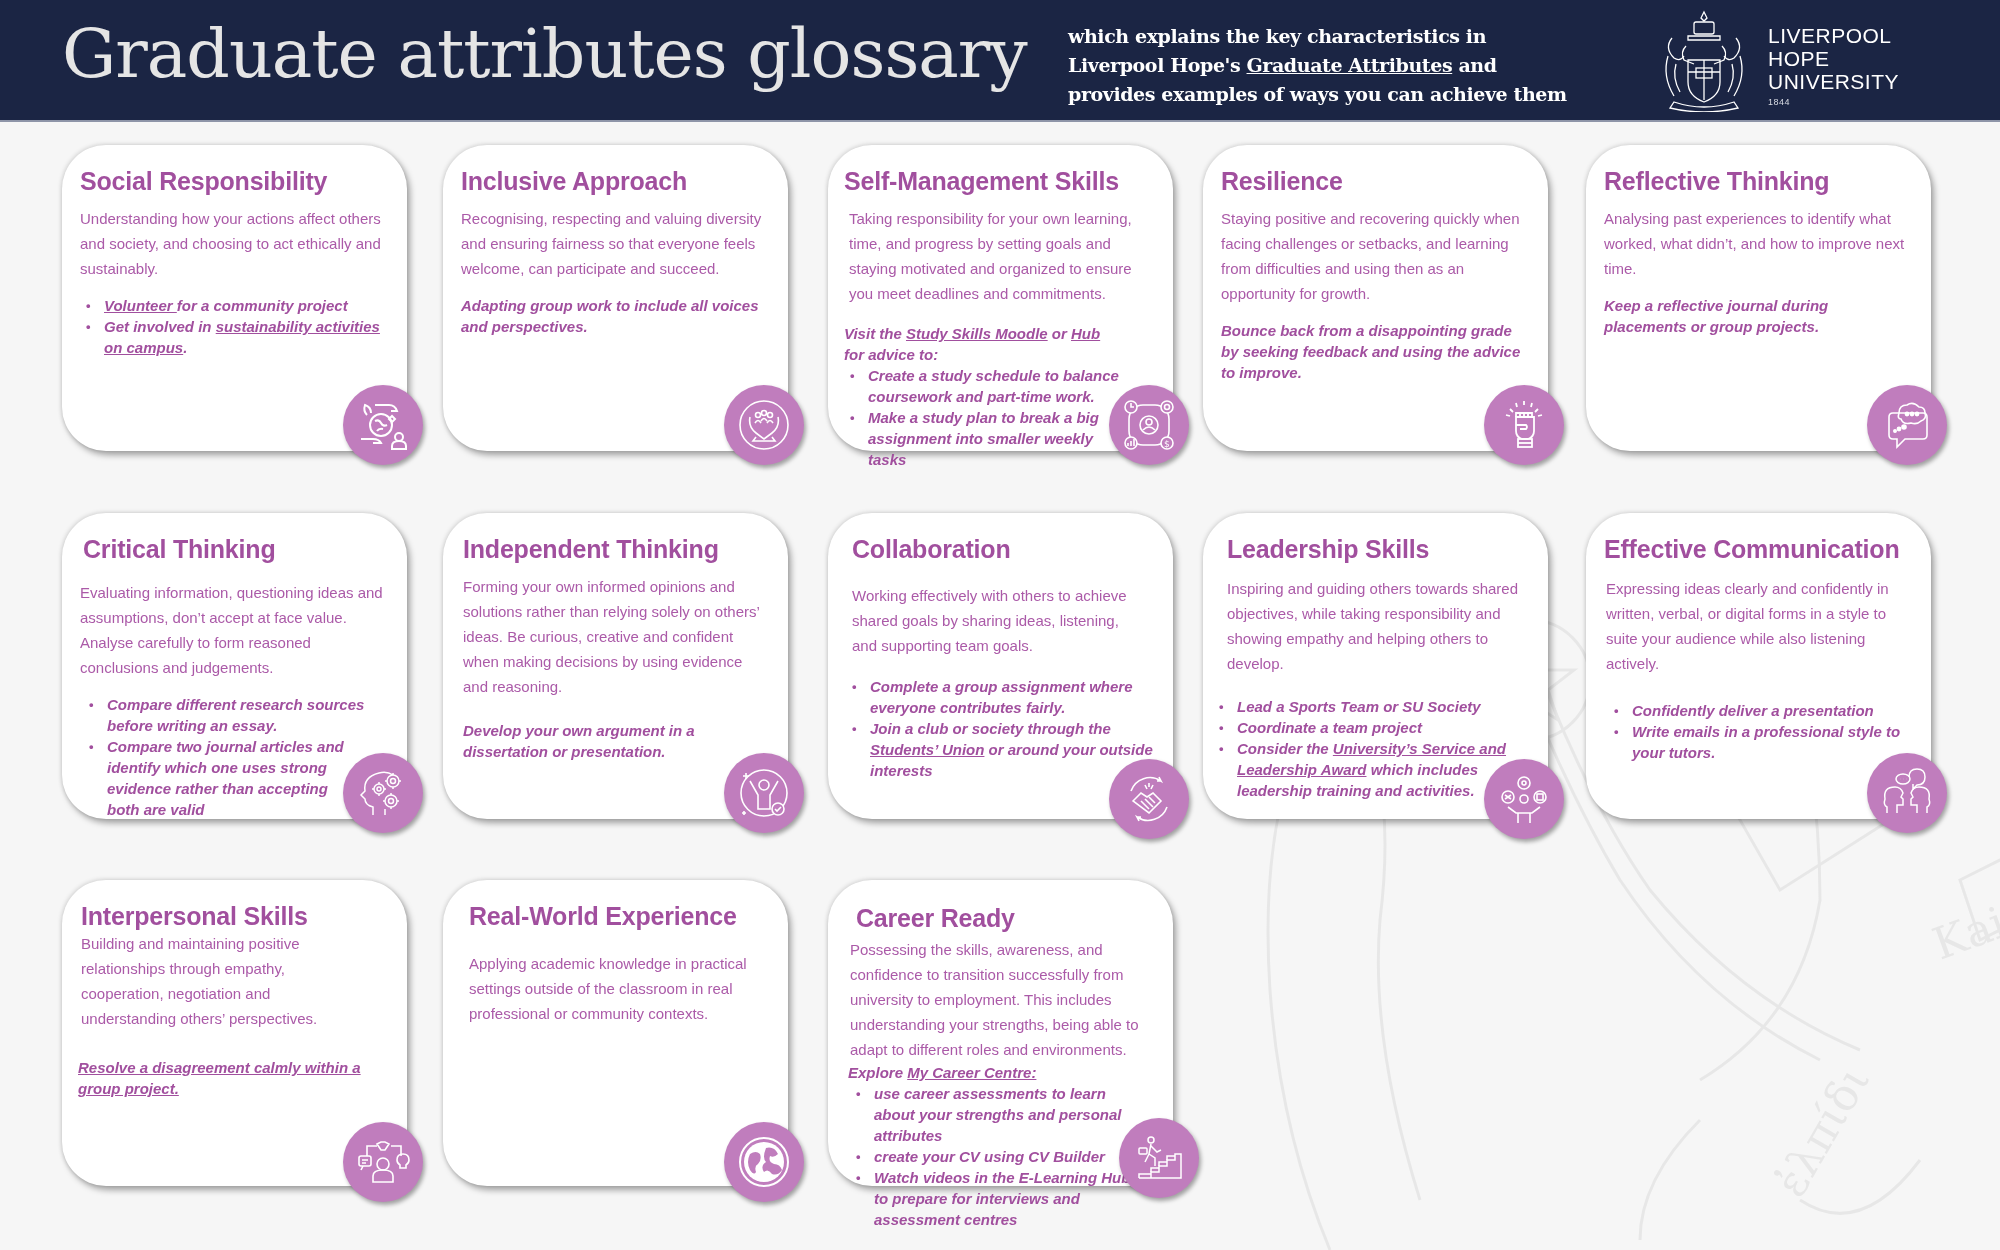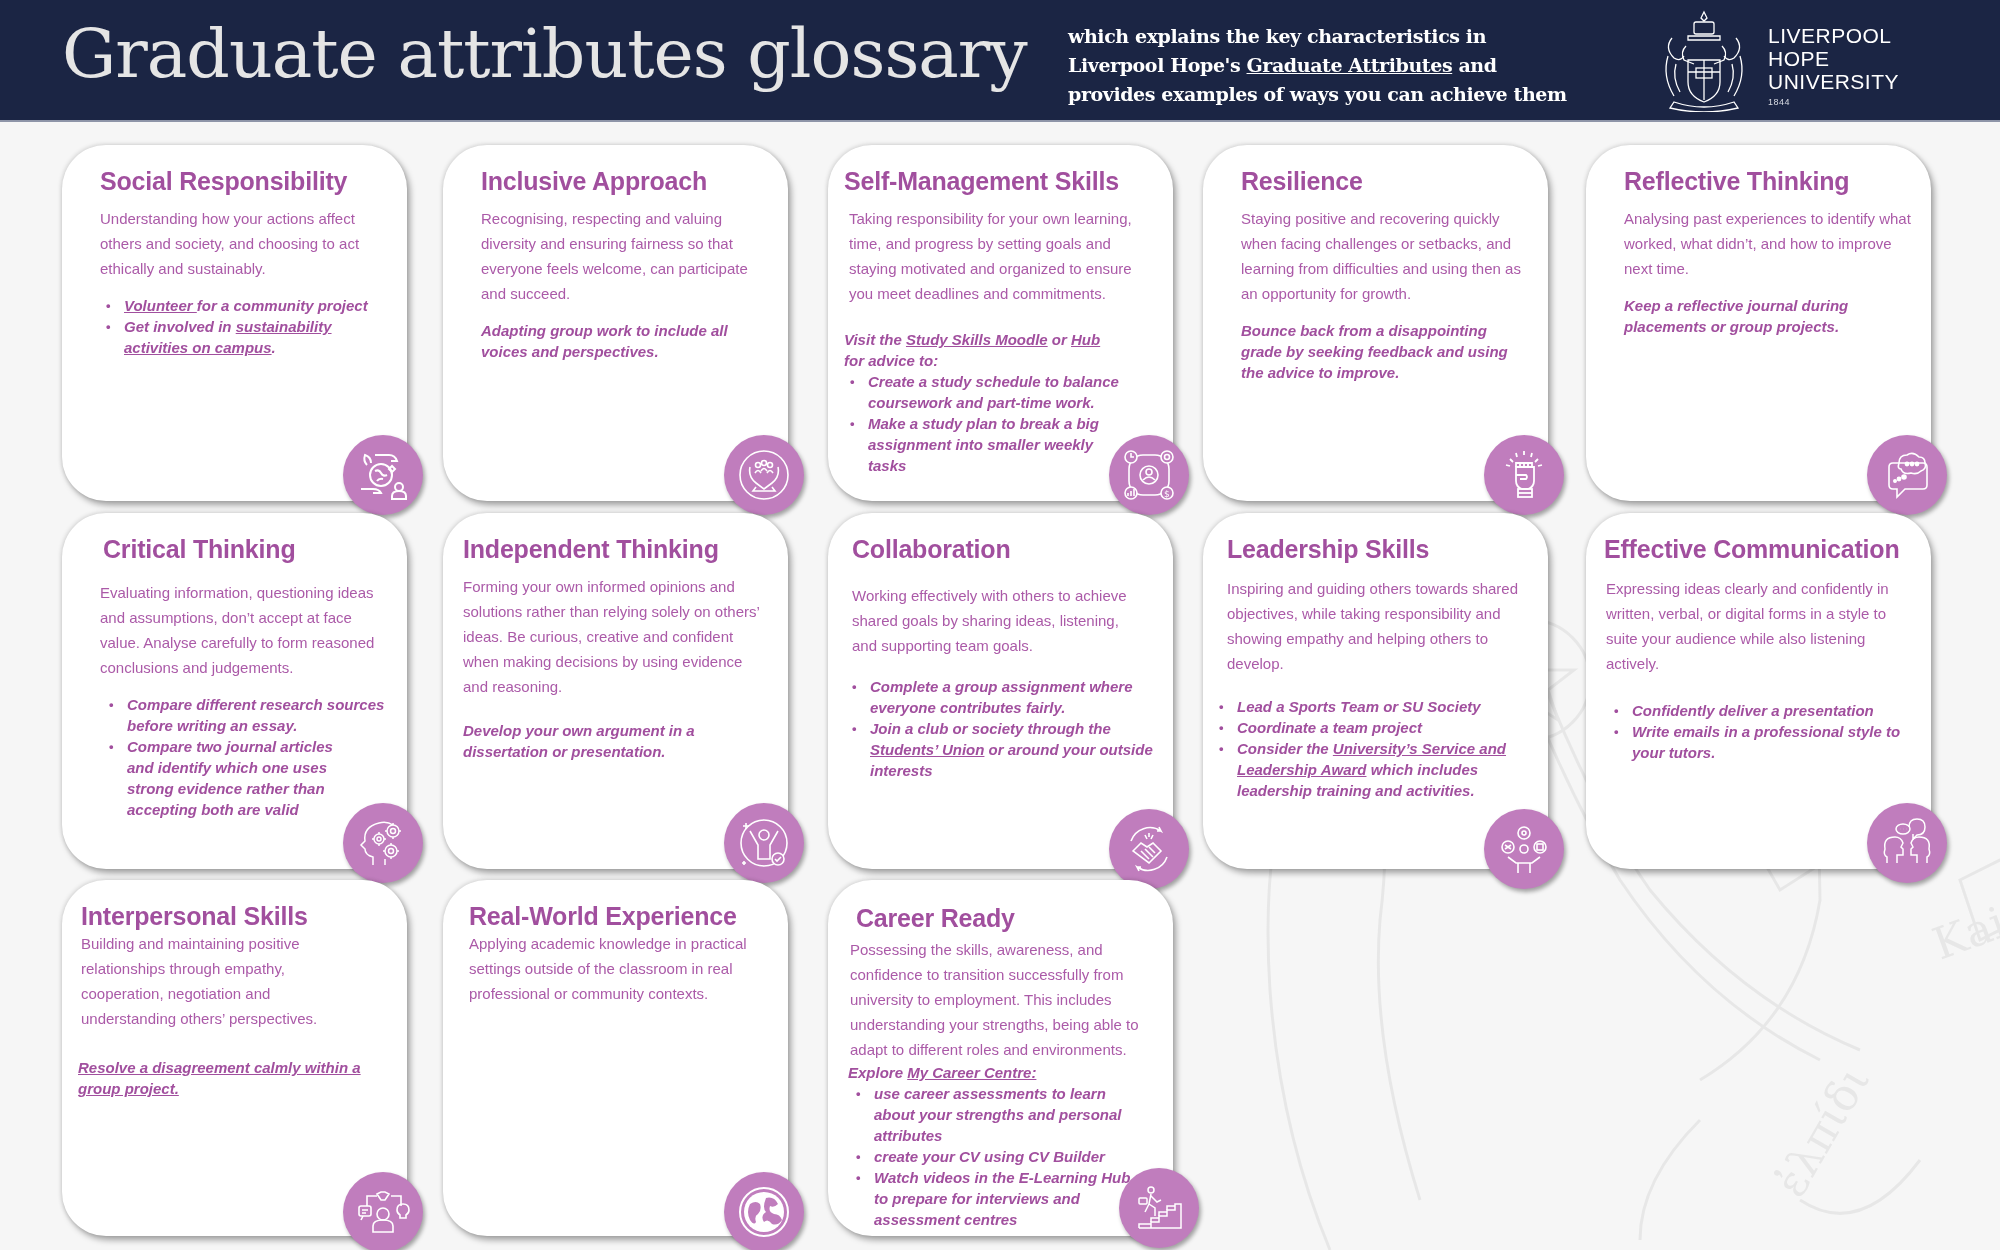--- a/index.html
+++ b/index.html
@@ -38,26 +38,26 @@
   }
   .logo-year { font-size: 9px; line-height: 14px; color: #d8dbe3; display: block; margin-top: 2px; }
 
   .watermark {
     position: absolute; left: 1140px; top: 560px; width: 900px; height: 720px;
     opacity: 0.55;
   }
 
   .card {
     position: absolute;
-    width: 345px; height: 356px;
+    width: 345px; height: 306px;
     background: #ffffff;
     border-radius: 44px;
     box-shadow: 3px 4px 6px rgba(0,0,0,0.35), -1px -1px 4px rgba(0,0,0,0.12);
     color: #a14f9e;
-    padding: 22px 20px 0 38px;
+    padding: 22px 20px 0 18px;
   }
   .card h2 {
     font-size: 25px; font-weight: bold; color: #a14f9e;
     margin-bottom: 10px; white-space: nowrap; letter-spacing: -0.2px;
   }
   .card .desc {
     font-size: 15px; line-height: 25px; color: #ab5aa8;
     margin-bottom: 14px;
   }
   .card .example {
@@ -164,21 +164,21 @@
         <circle cx="34" cy="18" r="2.5"></circle>
         <path d="M19 26 q3 -5 6 0 M25 24 q3 -5 6 0 M31 26 q3 -5 6 0"></path>
         <path d="M14 20 q-2 10 6 16 l8 6 l8 -6 q8 -6 6 -16"></path>
         <path d="M20 40 l-3 4 h22 l-3 -4"></path>
       </svg>
   </div>
 </div>
 
 <div class="card" style="left:828px;top:145px;padding-left:16px;">
   <h2>Self-Management Skills</h2>
-  <p class="desc" style="padding-left:5px;margin-bottom:23px;">Taking responsibility for your own learning, time, and progress by setting goals and staying motivated and organized to ensure you meet deadlines and commitments.</p>
+  <p class="desc" style="padding-left:5px;margin-bottom:17px;">Taking responsibility for your own learning, time, and progress by setting goals and staying motivated and organized to ensure you meet deadlines and commitments.</p>
   <p class="example"><span>Visit the </span><a href="#">Study Skills Moodle</a><span> or </span><a href="#">Hub</a><br><span> for advice to:</span></p>
   <ul>
     <li>Create a study schedule to balance coursework and part-time work.</li>
     <li style="padding-right:40px;">Make a study plan to break a big assignment into smaller weekly tasks</li>
   </ul>
   <div class="icon-circle">
     <svg viewBox="0 0 56 56" fill="none" stroke="#fff" stroke-width="1.6">
         <rect x="8" y="8" width="40" height="40" rx="14"></rect>
         <circle cx="28" cy="28" r="9"></circle>
         <circle cx="28" cy="25" r="3"></circle>
@@ -336,21 +336,21 @@
         <path d="M12 22 v-10 h10 M46 22 v-10 h-10"></path>
         <path d="M22 10 l4 -2 h4 l4 2 l-4 6 h-4 z"></path>
         <rect x="4" y="22" width="12" height="10" rx="2"></rect>
         <path d="M7 26 h6 M7 29 h4 M8 32 l-2 4"></path>
         <path d="M42 26 q0 -6 6 -6 q6 0 6 6 q0 3 -3 5 v3 h-6 v-3 q-3 -2 -3 -5"></path>
       </svg>
   </div>
 </div>
 
 <div class="card" style="left:443px;top:880px;padding-left:26px;">
-  <h2 style="margin-bottom:0;">Real-World Experience</h2>
+  <h2 style="margin-bottom:20px;">Real-World Experience</h2>
   <p class="desc" style="margin-bottom:24px;">Applying academic knowledge in practical settings outside of the classroom in real professional or community contexts.</p>
   <div class="icon-circle" style="bottom:-16px;">
     <svg viewBox="0 0 56 56">
         <circle cx="28" cy="28" r="24" fill="none" stroke="#fff" stroke-width="2"></circle>
         <circle cx="28" cy="28" r="20" fill="#fff"></circle>
         <path d="M14 20 q6 -4 10 0 q2 6 -2 10 q-4 2 -2 8 q-2 4 -6 -2 q-4 -8 0 -16 z M30 14 q8 -2 12 6 q-4 4 -8 2 q-2 6 4 8 q6 0 8 6 q-4 6 -10 4 q-4 -6 -8 -2 q-4 -6 2 -10 q-4 -4 0 -14 z" fill="#c07dbd"></path>
       </svg>
   </div>
 </div>
 

